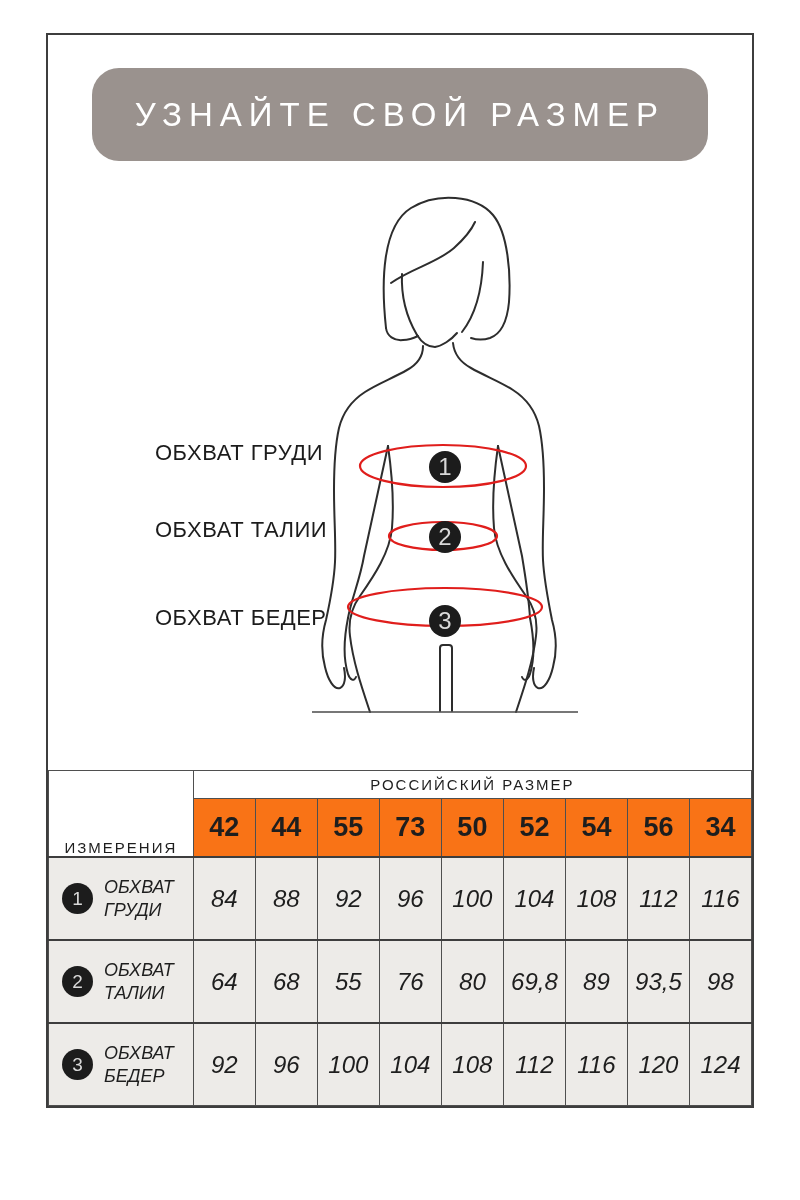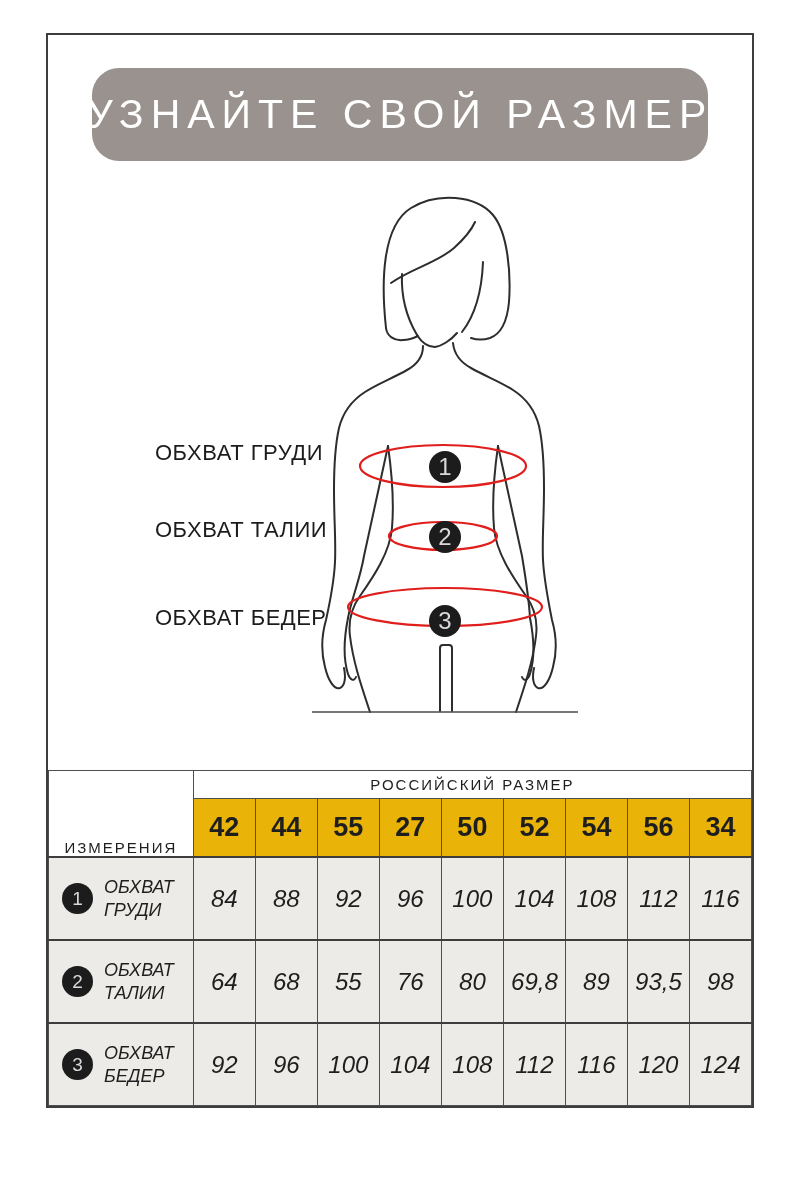--- a/index.html
+++ b/index.html
@@ -10,42 +10,42 @@
   .frame{
     position:absolute;left:46px;top:33px;width:708px;height:1075px;
     border:2px solid #3d3d3d;box-sizing:border-box;background:#fff;
   }
   .title-box{
     position:absolute;left:44px;top:33px;width:616px;height:93px;
     background:#9a928e;border-radius:27px;
     display:flex;align-items:center;justify-content:center;
   }
   .title-box span{
-    color:#ffffff;font-size:41px;letter-spacing:7px;white-space:nowrap;
+    color:#ffffff;font-size:33px;letter-spacing:7px;white-space:nowrap;
   }
   .m-label{
     position:absolute;font-size:22px;letter-spacing:0.5px;color:#1c1c1c;white-space:nowrap;
   }
   .m-label.l1{left:107px;top:405px;}
   .m-label.l2{left:107px;top:482px;}
   .m-label.l3{left:107px;top:570px;}
   svg.figure{position:absolute;left:242px;top:155px;width:310px;height:530px;}
   .body-line{fill:none;stroke:#2d2d2d;stroke-width:2;stroke-linecap:round;stroke-linejoin:round;}
   .tape{fill:none;stroke:#e01e1c;stroke-width:2.2;}
   .badge-c{fill:#1c1c1c;}
   .badge-n{fill:#d9d9d9;font-size:24px;text-anchor:middle;font-family:"Liberation Sans",sans-serif;}
   .base-line{stroke:#4a4a4a;stroke-width:1.5;}
 
   table.sizes{
     position:absolute;left:0;bottom:0;width:100%;height:329px;
     border-collapse:collapse;table-layout:fixed;background:#fff;
   }
   table.sizes td{border:1px solid #4f4f4f;padding:0;}
   tr.group-row td{height:27px;font-size:15px;letter-spacing:2px;text-align:center;background:#fff;}
-  tr.size-row td{height:57px;font-size:27px;font-weight:bold;text-align:center;background:#eab308;}
+  tr.size-row td{height:57px;font-size:27px;font-weight:bold;text-align:center;background:#f97316;}
   td.measure-cell{
     vertical-align:bottom;text-align:center;font-size:15px;letter-spacing:1px;
     padding-bottom:13px;background:#fff;
   }
   tr.data-row td{
     background:#edebe8;font-style:italic;font-size:24px;text-align:center;
     border-top:2px solid #3d3d3d;height:81px;
   }
   .rl{display:flex;align-items:center;gap:11px;padding-left:13px;}
   .badge-t{
@@ -128,21 +128,21 @@
     </colgroup>
     <tbody>
       <tr class="group-row">
         <td rowspan="2" class="measure-cell">ИЗМЕРЕНИЯ</td>
         <td colspan="9">РОССИЙСКИЙ РАЗМЕР</td>
       </tr>
       <tr class="size-row">
         <td>42</td>
         <td>44</td>
         <td>55</td>
-        <td>27</td>
+        <td>73</td>
         <td>50</td>
         <td>52</td>
         <td>54</td>
         <td>56</td>
         <td>34</td>
       </tr>
       <tr class="data-row">
         <td>
           <div class="rl">
             <span class="badge-t">1</span>

